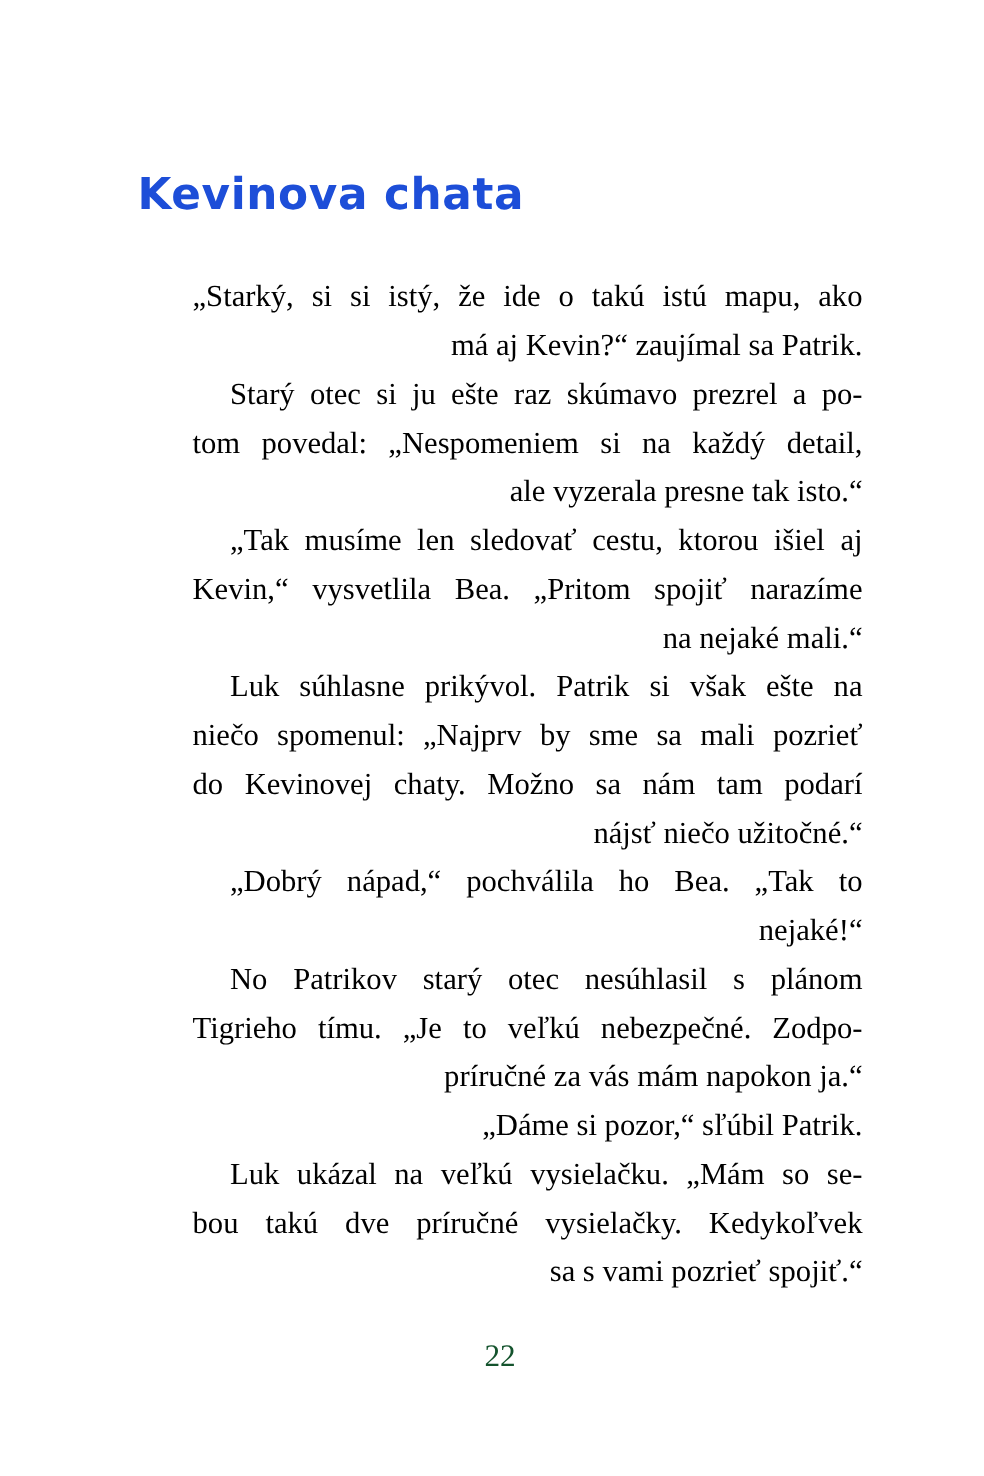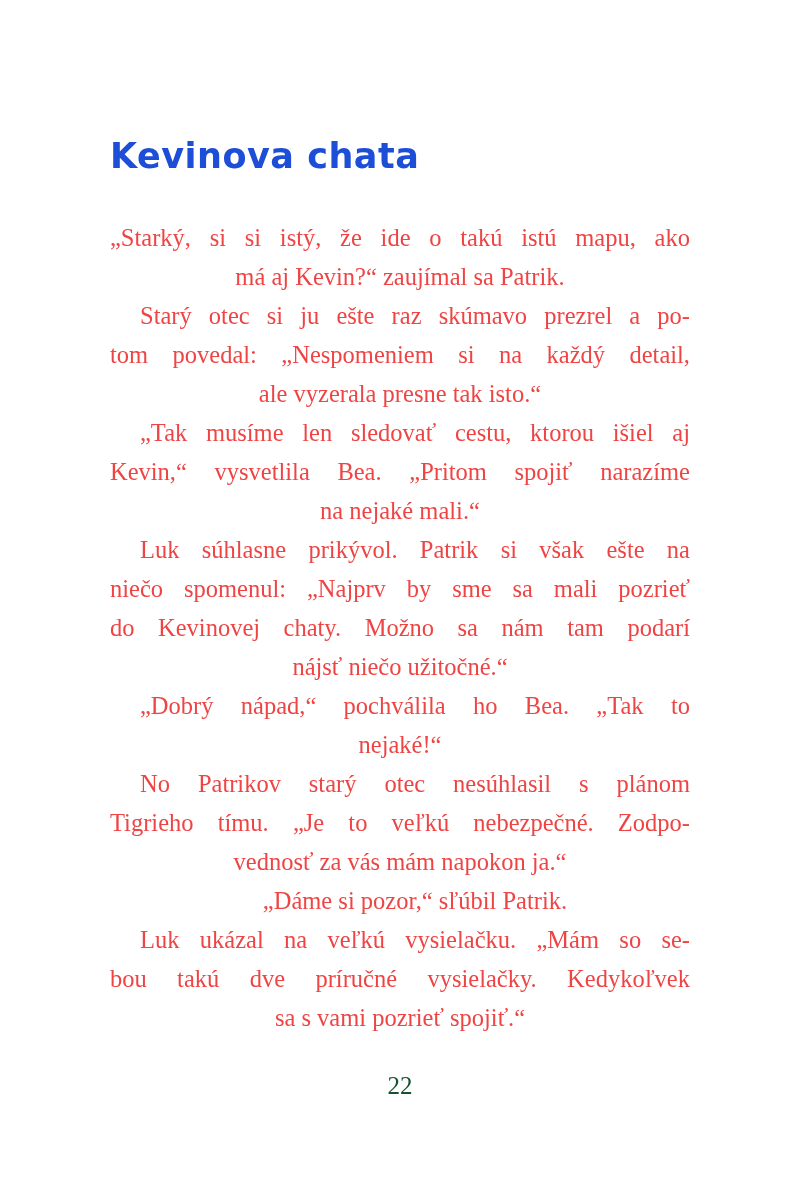--- a/index.html
+++ b/index.html
@@ -25,30 +25,31 @@
     font-family: "DejaVu Sans", sans-serif;
     font-weight: bold;
     font-size: 35px;
     line-height: 40px;
     letter-spacing: 0.5px;
     color: #1d4ed8;
   }
   .body-text {
     font-family: "Liberation Serif", serif;
     font-size: 24.5px;
-    color: #ef4444;
+    color: #000000;
+    margin-left: 44px;
   }
   .paragraph {
     margin: 0;
   }
   .text-line {
     height: 39px;
     line-height: 39px;
     white-space: nowrap;
-    text-align: center;
+    text-align: right;
   }
   .text-line.justified {
     white-space: normal;
     text-align: justify;
     text-align-last: justify;
   }
   .text-line.indented {
     text-indent: 30px;
   }
   .page-number {
@@ -90,21 +91,21 @@
           <div class="text-line justified">do Kevinovej chaty. Možno sa nám tam podarí</div>
           <div class="text-line">nájsť niečo užitočné.“</div>
         </div>
         <div class="paragraph">
           <div class="text-line justified indented">„Dobrý nápad,“ pochválila ho Bea. „Tak to</div>
           <div class="text-line">nejaké!“</div>
         </div>
         <div class="paragraph">
           <div class="text-line justified indented">No Patrikov starý otec nesúhlasil s plánom</div>
           <div class="text-line justified">Tigrieho tímu. „Je to veľkú nebezpečné. Zodpo-</div>
-          <div class="text-line">vednosť za vás mám napokon ja.“</div>
+          <div class="text-line">príručné za vás mám napokon ja.“</div>
         </div>
         <div class="paragraph">
           <div class="text-line indented">„Dáme si pozor,“ sľúbil Patrik.</div>
         </div>
         <div class="paragraph">
           <div class="text-line justified indented">Luk ukázal na veľkú vysielačku. „Mám so se-</div>
           <div class="text-line justified">bou takú dve príručné vysielačky. Kedykoľvek</div>
           <div class="text-line">sa s vami pozrieť spojiť.“</div>
         </div>
       </div>

